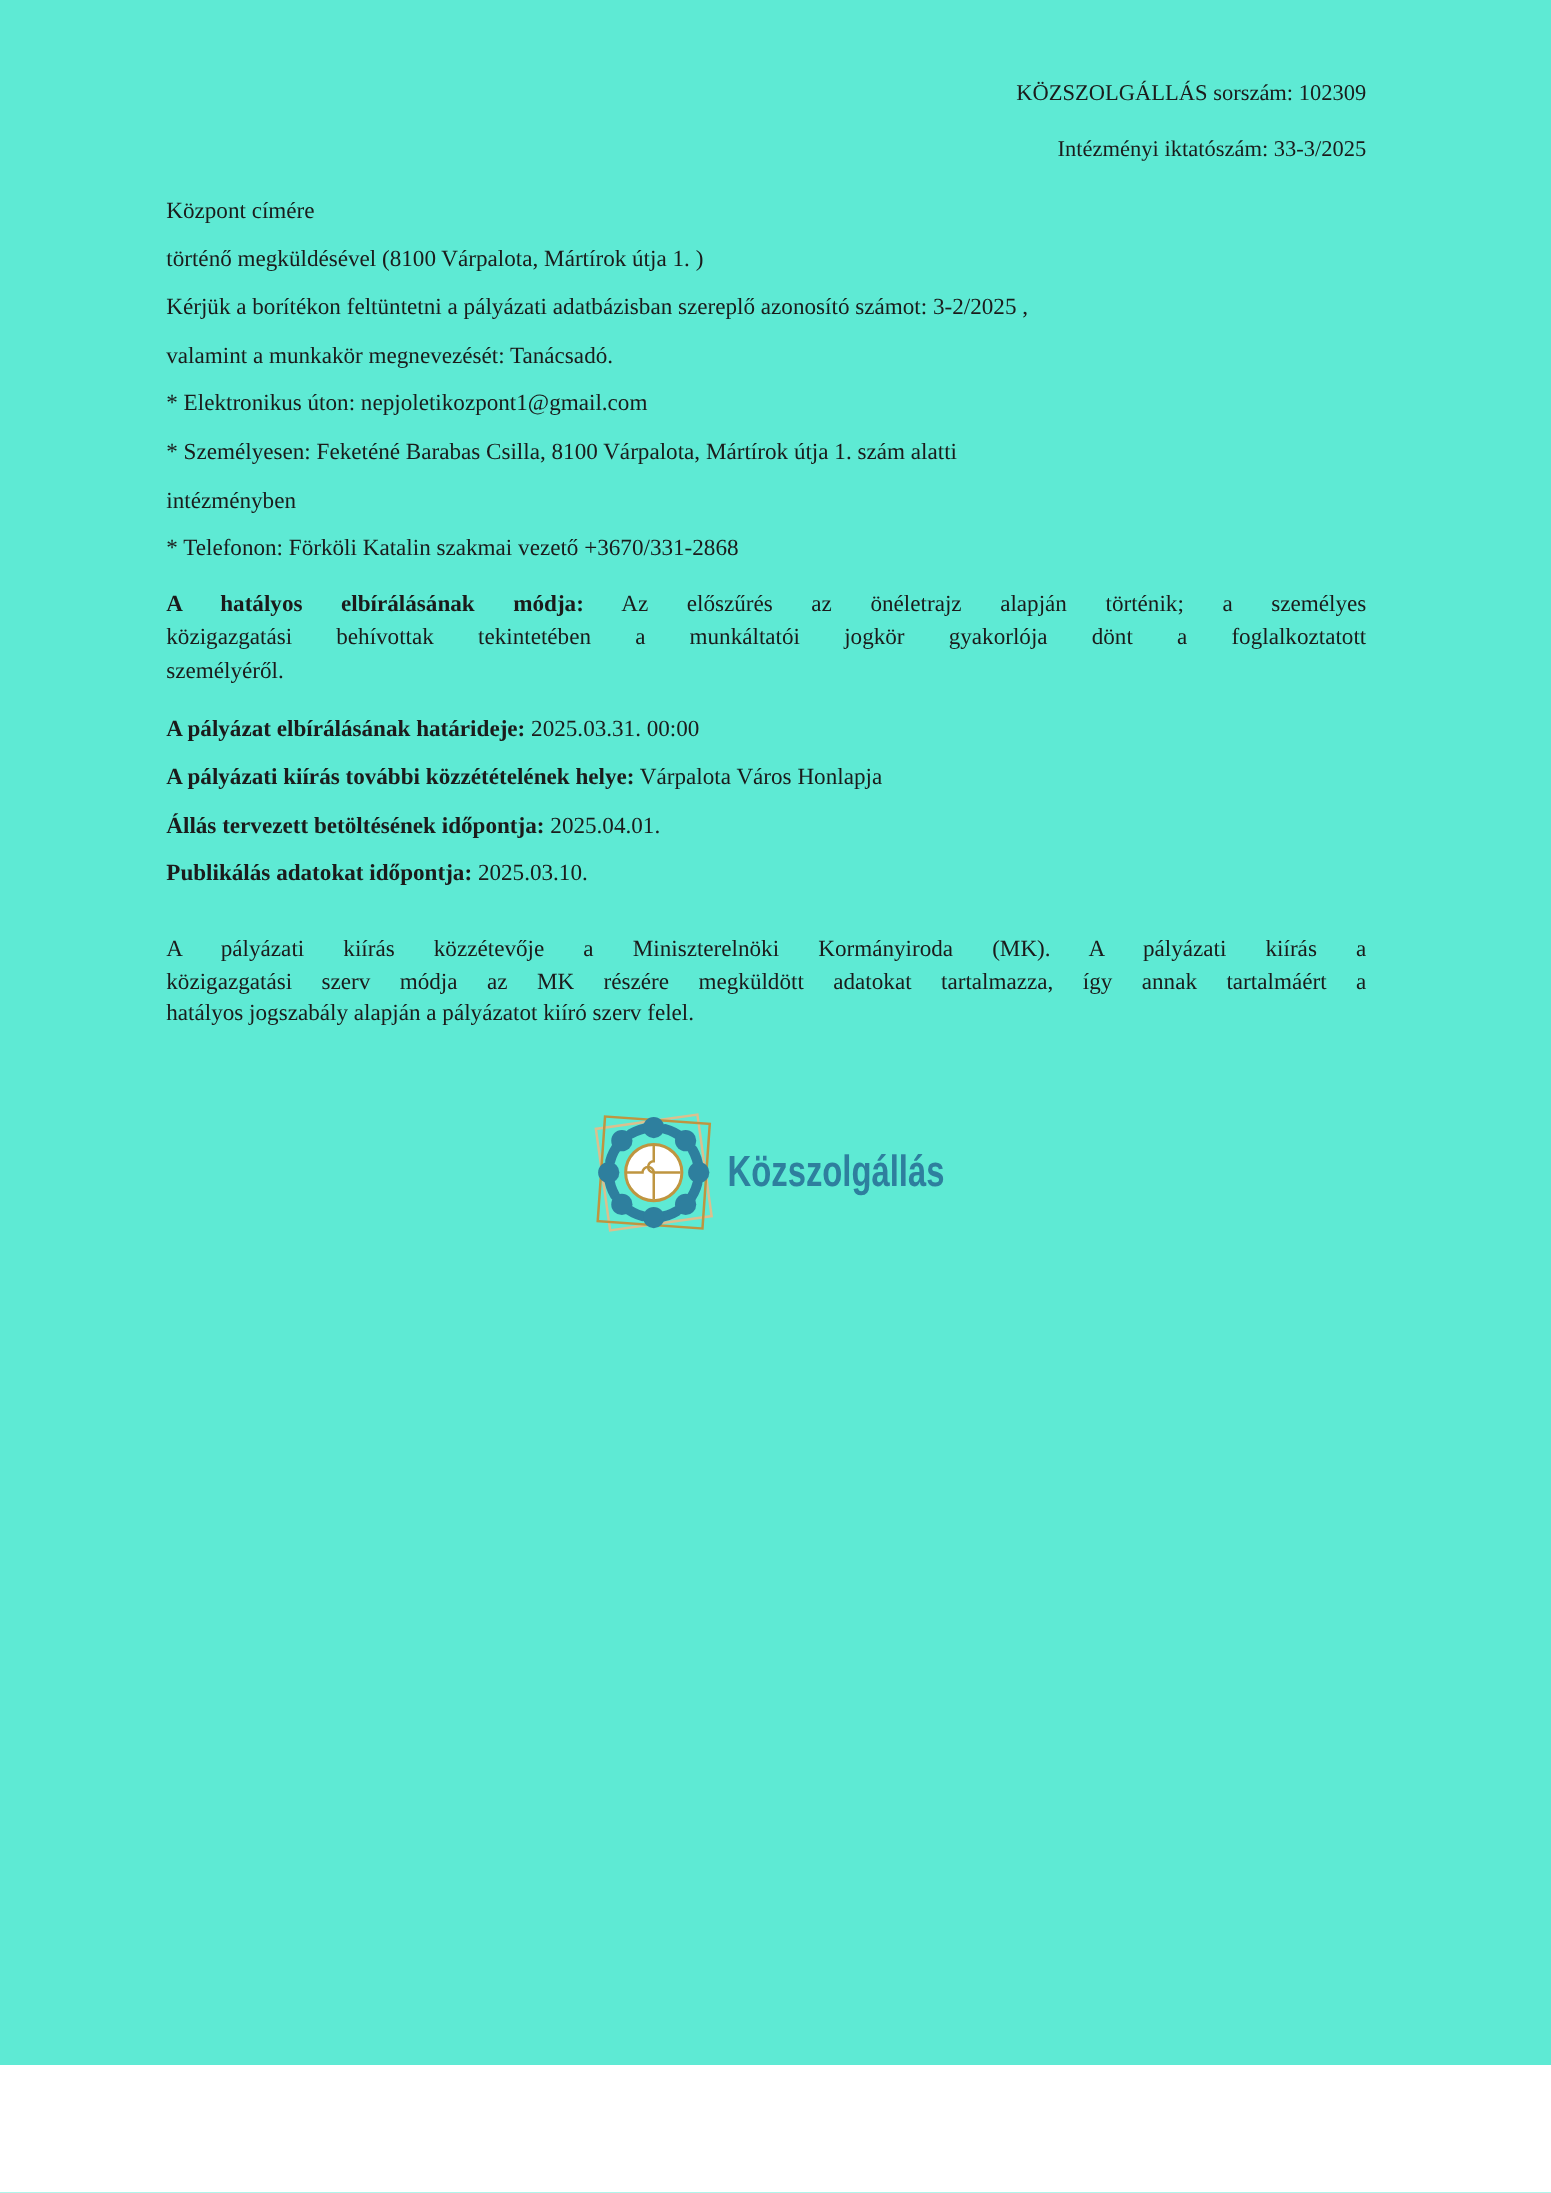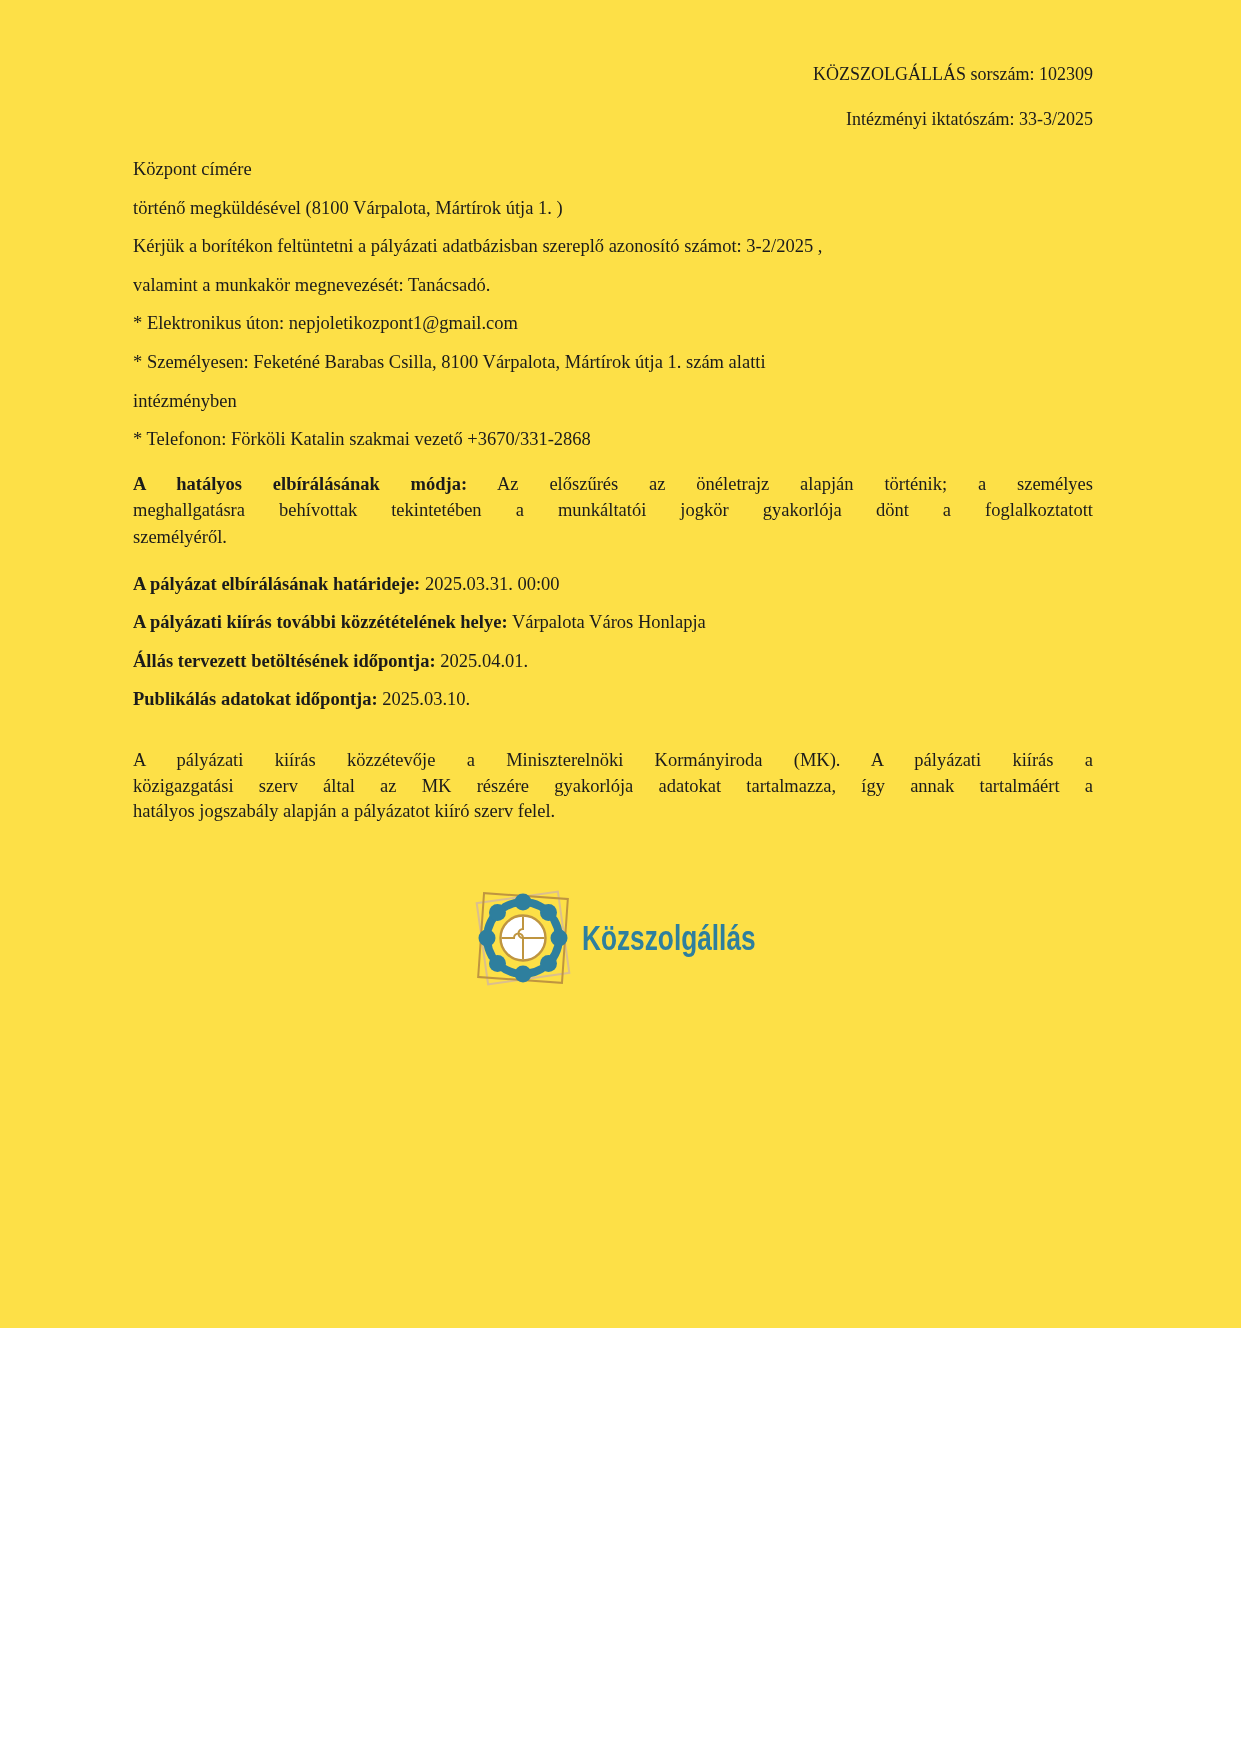--- a/index.html
+++ b/index.html
@@ -1,20 +1,20 @@
 <!DOCTYPE html>
 <html><head>
 <meta charset="utf-8">
 <style>
   html, body { margin: 0; padding: 0; background: #ffffff; }
   .page {
     position: relative;
     width: 1241px;
-    height: 1328px;
-    background: #fde047;
+    height: 1652px;
+    background: #5eead4;
     font-family: "Liberation Serif", serif;
     color: #1b1b1b;
     overflow: hidden;
   }
   .doc-header {
     position: absolute;
     top: 62px;
     left: 0;
     right: 148px;
     text-align: right;
@@ -89,21 +89,21 @@
     <div class="loose-line">* Elektronikus úton: nepjoletikozpont1@gmail.com</div>
     <div class="loose-line">* Személyesen: Feketéné Barabas Csilla, 8100 Várpalota, Mártírok útja 1. szám alatti</div>
     <div class="loose-line">intézményben</div>
     <div class="loose-line">* Telefonon: Förköli Katalin szakmai vezető +3670/331-2868</div>
 
     <div class="para-modja">
       <div class="jline">
         <span class="bold">A hatályos elbírálásának módja:</span>
         <span>Az előszűrés az önéletrajz alapján történik; a személyes</span>
       </div>
-      <div class="jline">meghallgatásra behívottak tekintetében a munkáltatói jogkör gyakorlója dönt a foglalkoztatott</div>
+      <div class="jline">közigazgatási behívottak tekintetében a munkáltatói jogkör gyakorlója dönt a foglalkoztatott</div>
       <div class="jline-last">személyéről.</div>
     </div>
 
     <div class="fields">
       <div class="field-line">
         <span class="bold">A pályázat elbírálásának határideje:</span>
         <span>2025.03.31. 00:00</span>
       </div>
       <div class="field-line">
         <span class="bold">A pályázati kiírás további közzétételének helye:</span>
@@ -114,21 +114,21 @@
         <span>2025.04.01.</span>
       </div>
       <div class="field-line">
         <span class="bold">Publikálás adatokat időpontja:</span>
         <span>2025.03.10.</span>
       </div>
     </div>
 
     <div class="disclaimer">
       <div class="jline">A pályázati kiírás közzétevője a Miniszterelnöki Kormányiroda (MK). A pályázati kiírás a</div>
-      <div class="jline">közigazgatási szerv által az MK részére gyakorlója adatokat tartalmazza, így annak tartalmáért a</div>
+      <div class="jline">közigazgatási szerv módja az MK részére megküldött adatokat tartalmazza, így annak tartalmáért a</div>
       <div class="jline-last">hatályos jogszabály alapján a pályázatot kiíró szerv felel.</div>
     </div>
 
     <div class="logo-row">
       <div class="logo-icon-box">
         <svg width="110" height="110" viewBox="0 0 110 110" xmlns="http://www.w3.org/2000/svg">
           <g>
             <rect x="14" y="14" width="82" height="82" fill="none" stroke="#dcbf8e" stroke-width="2" transform="rotate(-8 55 55)"></rect>
             <rect x="13" y="13" width="84" height="84" fill="none" stroke="#bf9540" stroke-width="2" transform="rotate(4 55 55)"></rect>
           </g>

